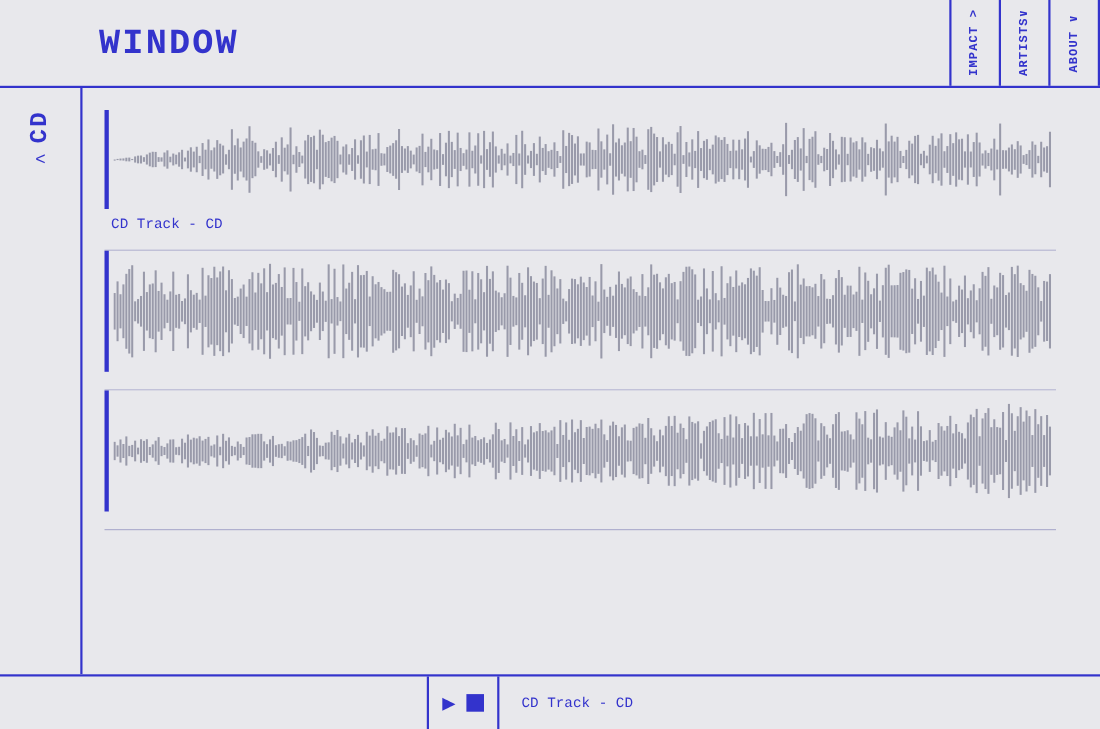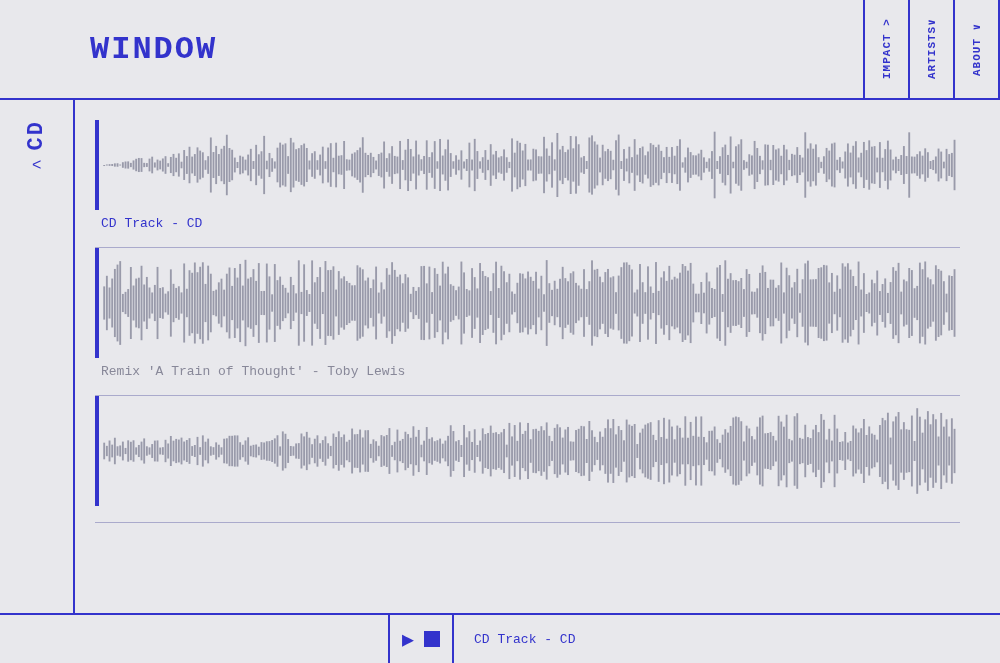--- a/index.html
+++ b/index.html
@@ -12,21 +12,21 @@
       display: flex;
       flex-direction: column;
     }
 
     
     .header {
       background: #e8e8ec;
       border-bottom: 2px solid #3333cc;
       display: flex;
       align-items: stretch;
-      height: 100px;
+      height: 80px;
     }
     .header-logo-area {
       flex: 1;
       display: flex;
       align-items: center;
       padding-left: 90px;
       border-right: 2px solid #3333cc;
     }
     .header-title {
       color: #3333cc;
@@ -874,21 +874,20 @@
                 <rect x="785.25" y="18.316075102880657" width="1.75" height="63.36784979423869"></rect>
                 <rect x="787.75" y="28.629612482853226" width="1.75" height="42.74077503429355"></rect>
                 <rect x="790.25" y="40.84078360768176" width="1.75" height="18.318432784636492"></rect>
                 <rect x="792.75" y="22.943415637860085" width="1.75" height="54.11316872427983"></rect>
                 <rect x="795.25" y="23.52392832647462" width="1.75" height="52.95214334705076"></rect>
                 <rect x="797.75" y="16.872445130315498" width="1.75" height="66.255109739369"></rect>
               </g>
           </svg>
         </div>
       </div>
-      <div class="track-label-gray">Remix 'A Train of Thought' -   Toby Lewis</div>
     </div>
 
     <div class="track-item">
       <div class="waveform-container">
         <div class="waveform-bar-left"></div>
         <div class="waveform">
           <svg class="waveform-svg" viewBox="0 0 800 100" preserveAspectRatio="none">
             <g fill="#999aaa" id="wv3">
                 <rect x="0.25" y="41.839855967078186" width="1.75" height="16.320288065843624"></rect>
                 <rect x="2.75" y="44.95225834190672" width="1.75" height="10.095483316186558"></rect>

